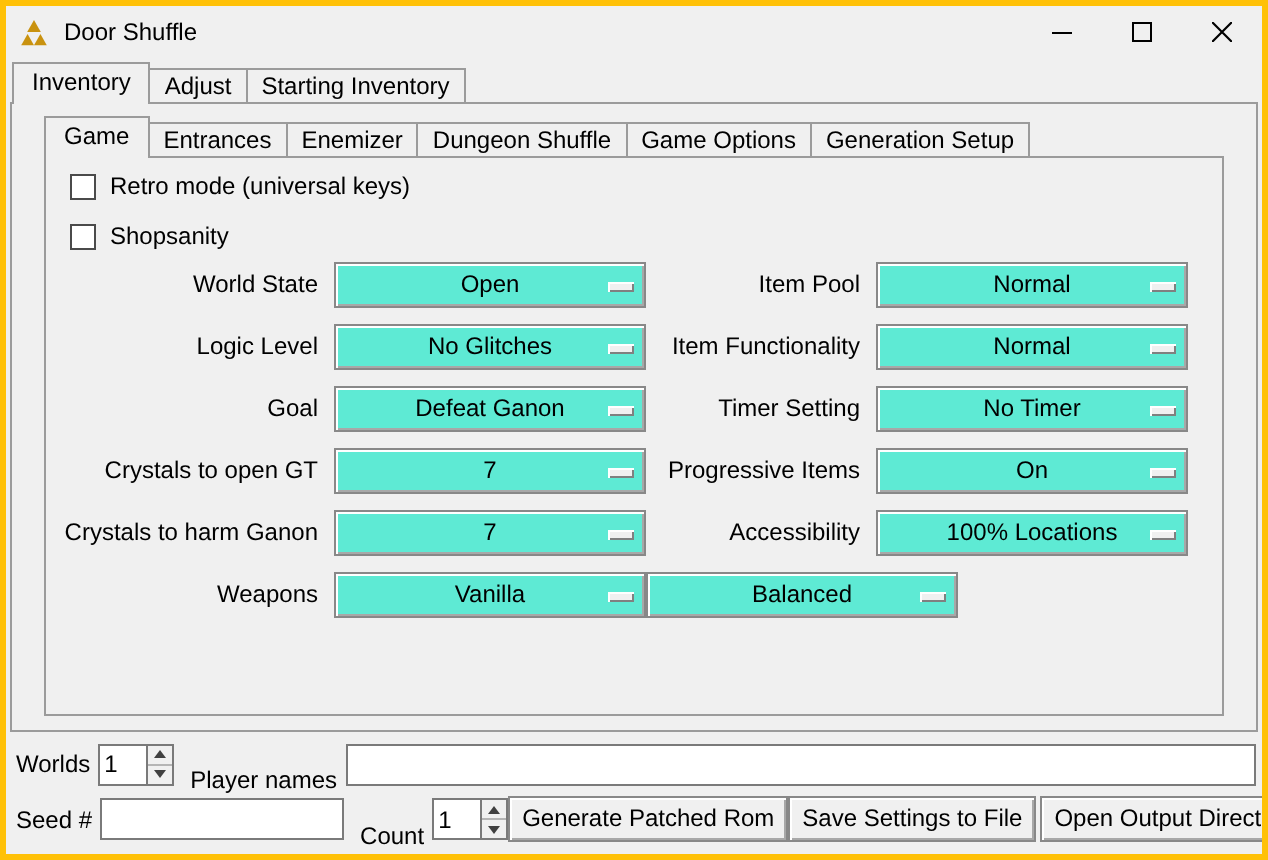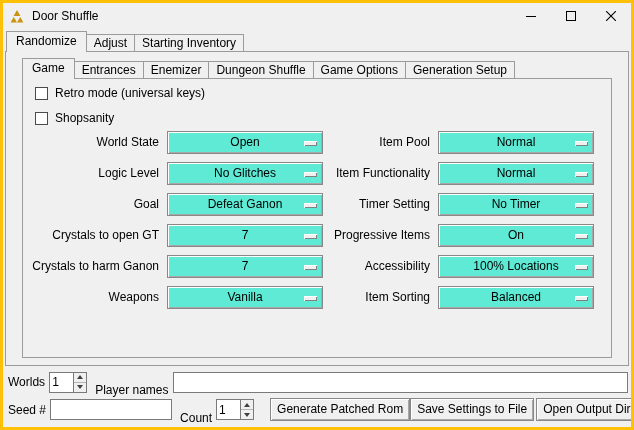--- a/index.html
+++ b/index.html
@@ -90,21 +90,21 @@
   .entry { height: 21px; border: 1px solid #7a7a7a; background: #fff; font: inherit; padding: 0 3px; outline: none; }
   .entry.player { flex: 1; margin-left: 4px; }
   .entry.seed { width: 122px; margin-left: 4px; }
 
   .btn {
     height: 23px; padding: 0 6px; background: #f0f0f0;
     border: 1px solid #888;
     box-shadow: inset 1px 1px 0 #ffffff, inset -1px -1px 0 #a8a8a8;
     font: inherit; line-height: 21px; white-space: nowrap; cursor: default;
   }
-  .ml4 { margin-left: 16px; }
+  .ml4 { margin-left: 0; }
   .ml8 { margin-left: 8px; margin-top: 16px; }
   .ml2 { margin-left: 2px; }
   .spacer { flex: 1; }
 </style>
 </head>
 <body>
 
 <div class="window" style="border-color: rgb(255, 193, 7); background: rgb(240, 240, 240);">
 
   <div class="titlebar">
@@ -130,21 +130,21 @@
             <path d="M0 0 L10 10 M10 0 L0 10" stroke="#000" stroke-width="1.1"></path>
           </svg>
       </div>
     </div>
   </div>
 
   <div class="pane outer-pane"></div>
   <div class="pane inner-pane"></div>
 
   <div class="tab-row outer-tabs">
-    <div class="tab selected">Randomize</div>
+    <div class="tab selected">Inventory</div>
     <div class="tab">Adjust</div>
     <div class="tab">Starting Inventory</div>
   </div>
 
   <div class="tab-row inner-tabs">
     <div class="tab selected">Game</div>
     <div class="tab">Entrances</div>
     <div class="tab">Enemizer</div>
     <div class="tab">Dungeon Shuffle</div>
     <div class="tab">Game Options</div>
@@ -226,21 +226,20 @@
         <span class="dd-indicator"></span>
       </div>
     </div>
 
     <div class="opt-row">
       <div class="opt-label l">Weapons</div>
       <div class="dropdown">
         <span>Vanilla</span>
         <span class="dd-indicator"></span>
       </div>
-      <div class="opt-label r">Item Sorting</div>
       <div class="dropdown">
         <span>Balanced</span>
         <span class="dd-indicator"></span>
       </div>
     </div>
 
   </div>
 
   <div class="bottom-row1">
     <span class="lbl">Worlds</span>

